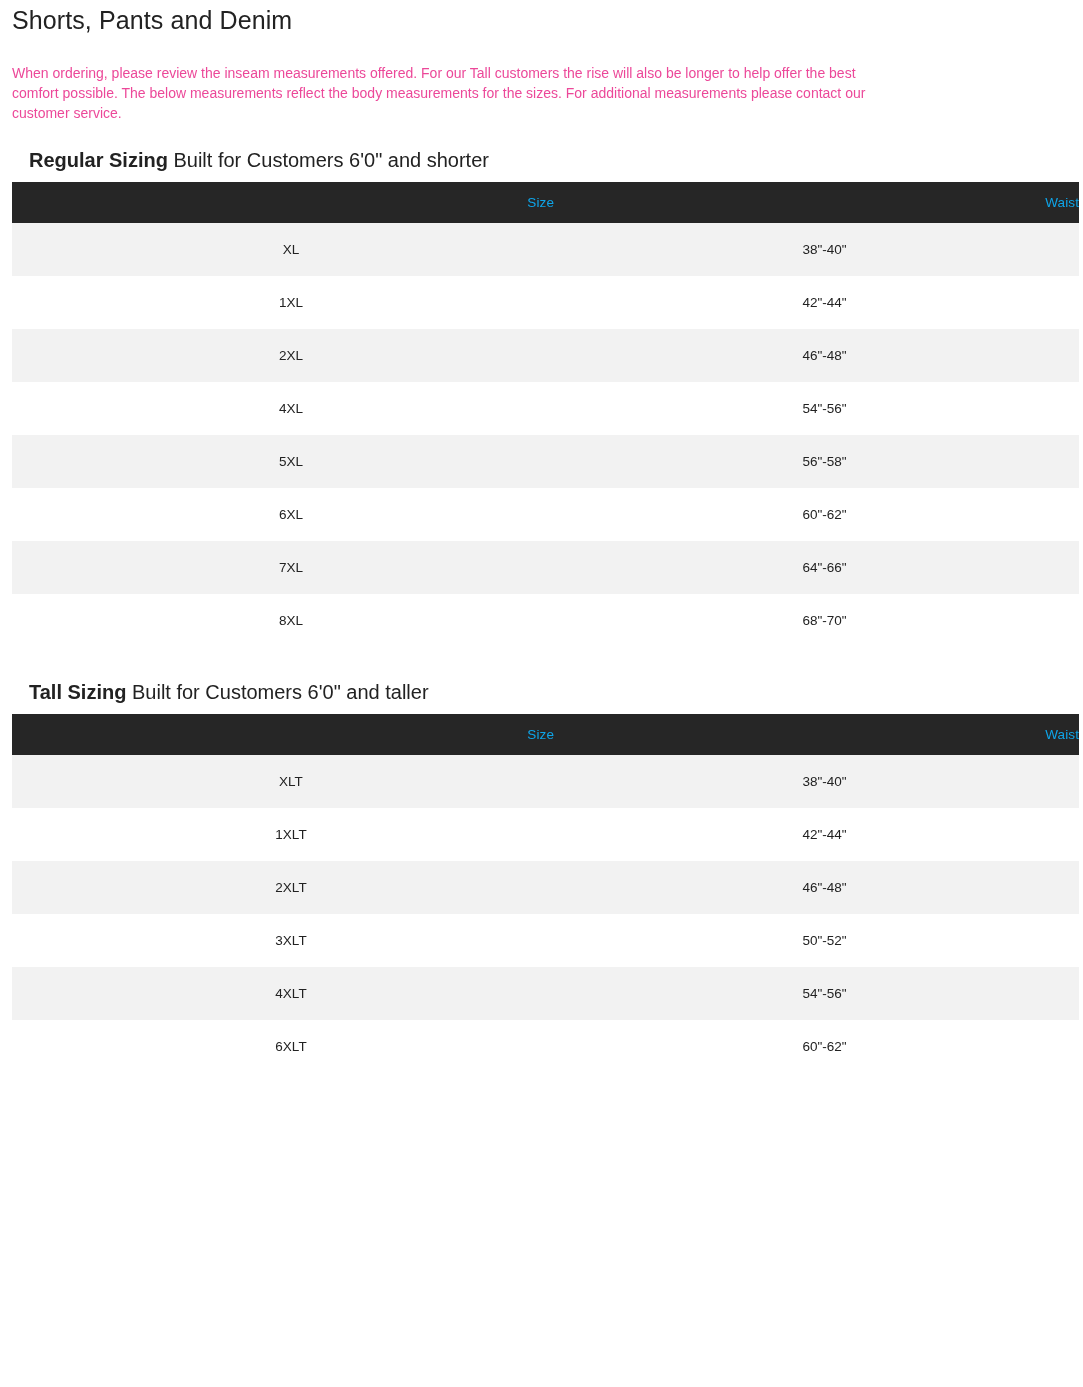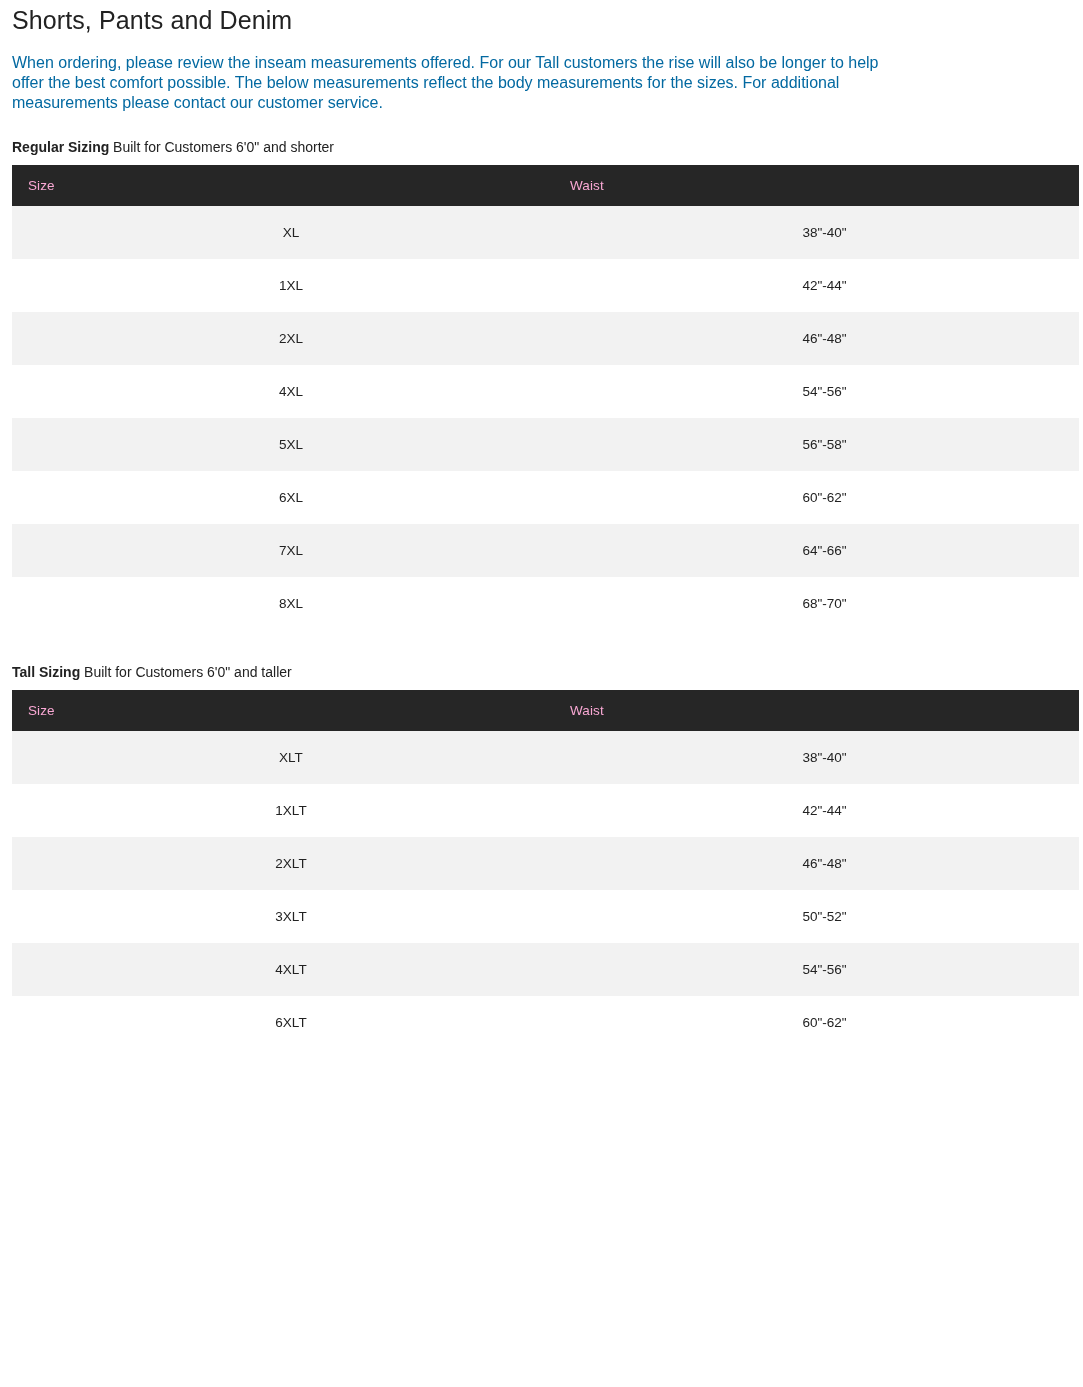--- a/index.html
+++ b/index.html
@@ -21,45 +21,45 @@
   }
   .page-title {
     font-size: 25px;
     font-weight: 400;
     color: #222222;
     margin: 0;
     padding: 6px 0 10px 4px;
     letter-spacing: 0.1px;
   }
   .intro {
-    font-size: 16px;
+    font-size: 14px;
     line-height: 20px;
-    color: #0369a1;
-    margin: 8px 0 26px 4px;
+    color: #ec4899;
+    margin: 18px 0 26px 4px;
     max-width: 1066px;
   }
   .section-heading {
-    font-size: 14px;
+    font-size: 20px;
     color: #222222;
-    margin: 0 0 10px 4px;
+    margin: 0 0 10px 21px;
     font-weight: 400;
   }
   .section-heading .strong {
     font-weight: 700;
   }
   table.size-table {
     width: 1067px;
     margin: 0 0 34px 4px;
     border-collapse: collapse;
     table-layout: fixed;
   }
   table.size-table th {
     background: #262626;
-    color: #f9a8d4;
-    text-align: left;
+    color: #0ea5e9;
+    text-align: right;
     font-size: 13.5px;
     font-weight: 400;
     padding: 13px 0 13px 16px;
     letter-spacing: 0.1px;
   }
   table.size-table td {
     font-size: 13.5px;
     color: #222222;
     padding: 19px 0 19px 16px;
     border: none;

